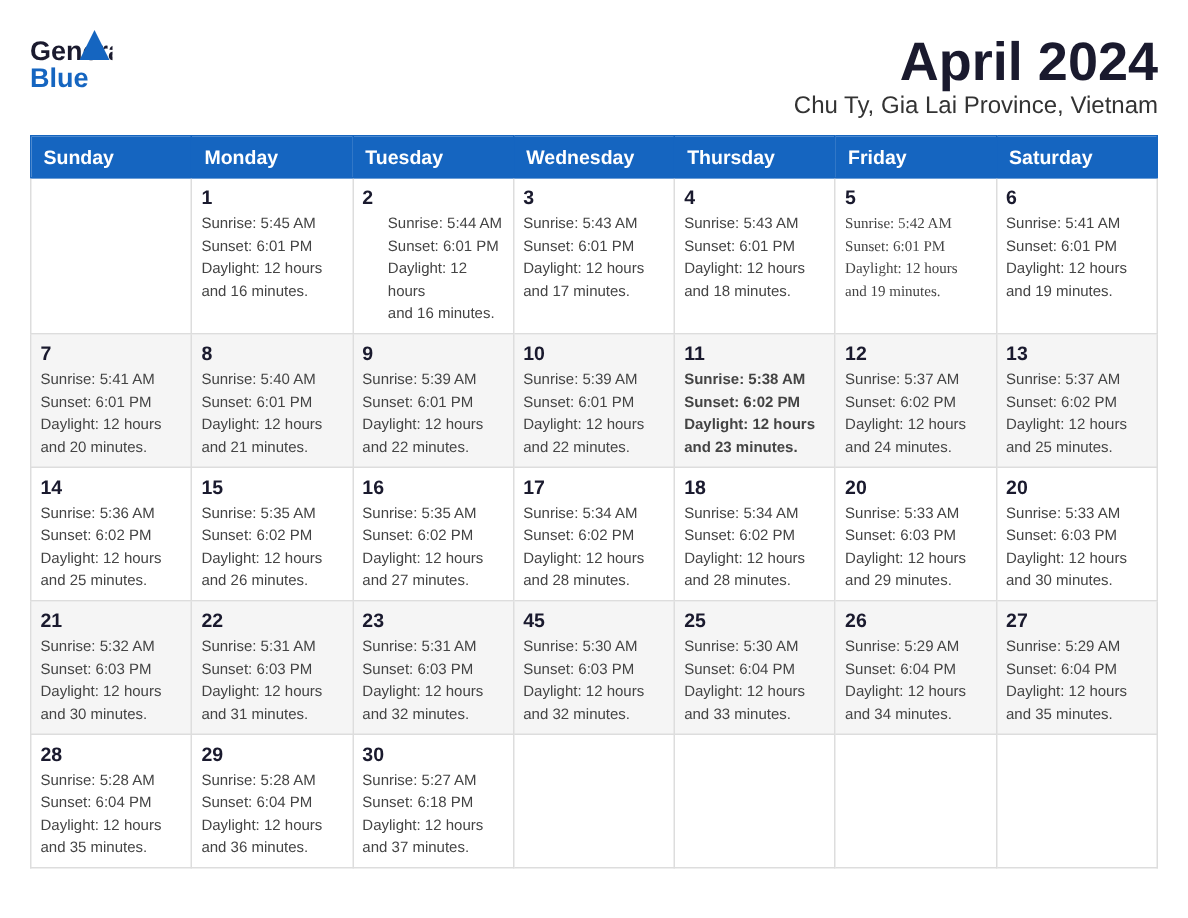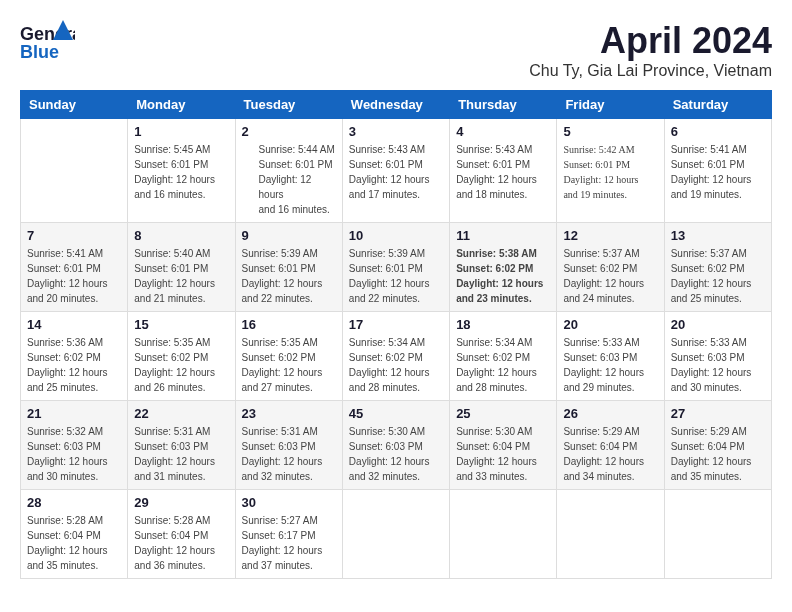--- a/index.html
+++ b/index.html
@@ -323,21 +323,21 @@
         <td>
           <span class="day-number">29</span>
           <div class="day-info" style="white-space: pre-line;">Sunrise: 5:28 AM
 Sunset: 6:04 PM
 Daylight: 12 hours
 and 36 minutes.</div>
         </td>
         <td>
           <span class="day-number">30</span>
           <div class="day-info" style="white-space: pre-line;">Sunrise: 5:27 AM
-Sunset: 6:17 PM
+Sunset: 6:18 PM
 Daylight: 12 hours
 and 37 minutes.</div>
         </td>
         <td class="empty-cell"></td>
         <td class="empty-cell"></td>
         <td class="empty-cell"></td>
         <td class="empty-cell"></td>
       </tr>
     </tbody>
 </table>

